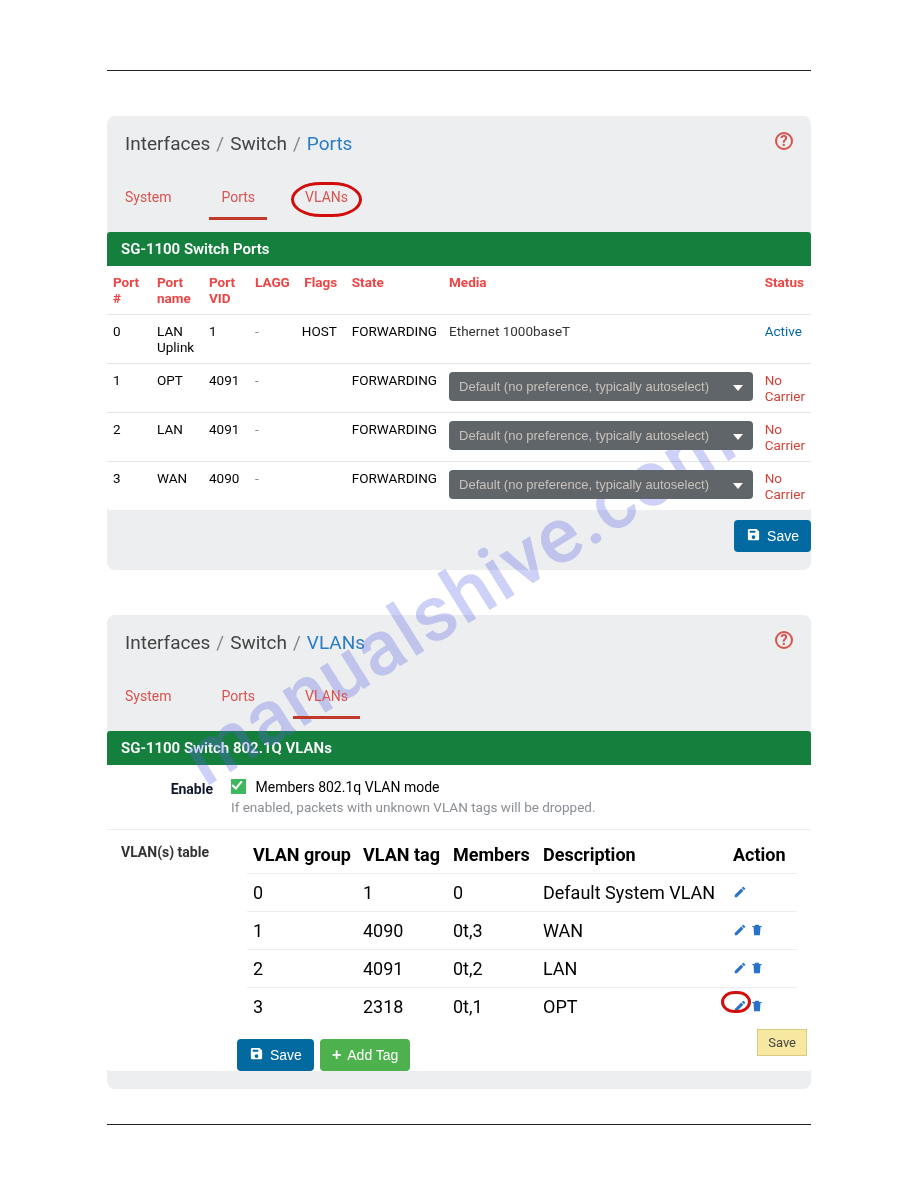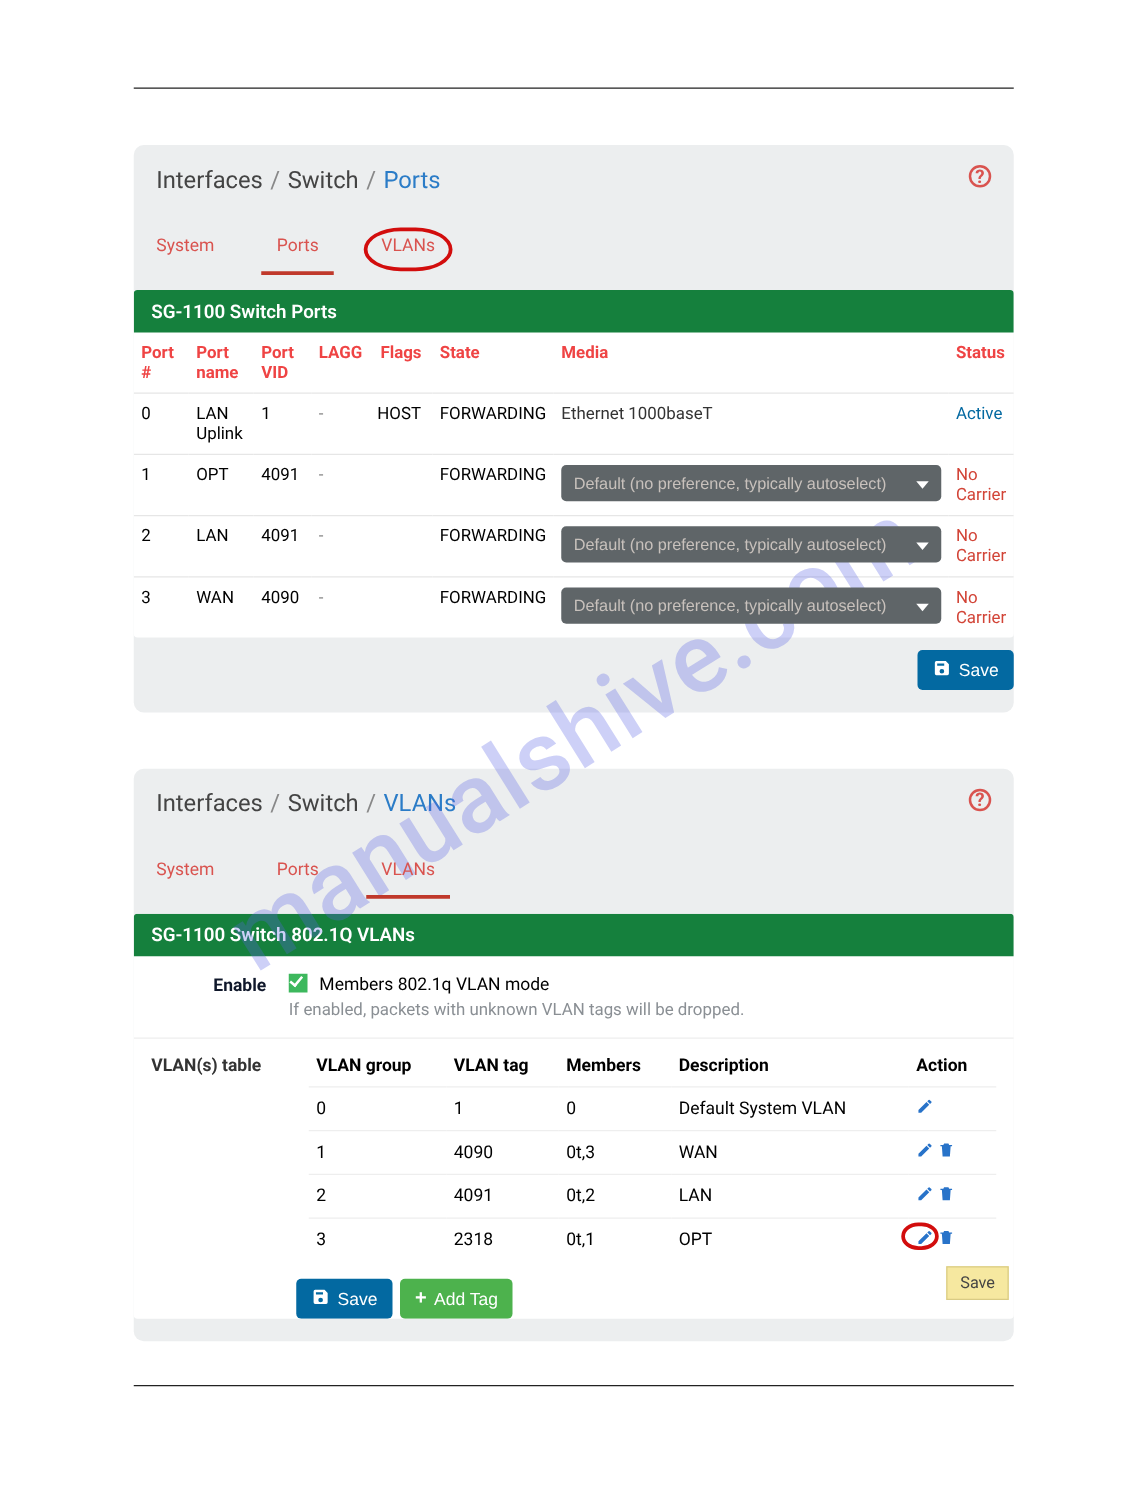--- a/index.html
+++ b/index.html
@@ -35,21 +35,21 @@
 .btn .plus { font-weight:bold; font-size:16px; line-height:14px; }
 .form-row { display:flex; padding:14px 14px 6px 14px; font-size:14px; }
 .form-label { width:110px; text-align:right; padding-right:18px; font-weight:700; color:#0f172a; padding-top:2px; }
 .form-body { flex:1; }
 .check { display:inline-block; width:15px; height:15px; background:#3db85d; position:relative; margin-right:6px; vertical-align:-2px; }
 .check::after { content:""; position:absolute; left:3px; top:0px; width:4px; height:8px; border-right:2px solid #fff; border-bottom:2px solid #fff; transform:rotate(40deg); }
 .muted { color:#8a8f94; font-size:13.5px; margin-top:4px; }
 .vlan-row { display:flex; padding:6px 14px 0 14px; font-size:14px; }
 .vlan-label { width:110px; font-weight:700; color:#333; padding-top:8px; }
 .vlan-body { flex:1; }
-table.vlans { width:100%; border-collapse:collapse; font-size:14px; }
+table.vlans { width:100%; border-collapse:collapse; font-size:18px; }
 table.vlans th, table.vlans td { padding:8px 6px; text-align:left; border-top:1px solid #eee; }
 table.vlans th { border-top:none; font-weight:700; }
 .action-cell { position:relative; }
 .action-icons { display:inline-flex; gap:3px; align-items:center; }
 .pencil-icon svg, .trash-icon svg { width:14px; height:14px; }
 .action-circle { position:absolute; width:30px; height:22px; border:3px solid #d20d0d; border-radius:50%/55%; left:-6px; top:3px; pointer-events:none; }
 .btn-row2 { padding:14px 14px 0; display:flex; gap:6px; position:relative; }
 .edit-callout { position:absolute; right:4px; top:4px; background:#f6e8a0; border:1px solid #d9cb84; padding:5px 10px; font-size:13px; color:#444; }
 .media-text { color:#333; }
 .watermark { position:absolute; left:50%; top:50%; transform:translate(-50%,-50%) rotate(-32deg); font-size:78px; color:rgba(90,100,230,0.30); font-weight:500; pointer-events:none; letter-spacing:1px; white-space:nowrap; }

